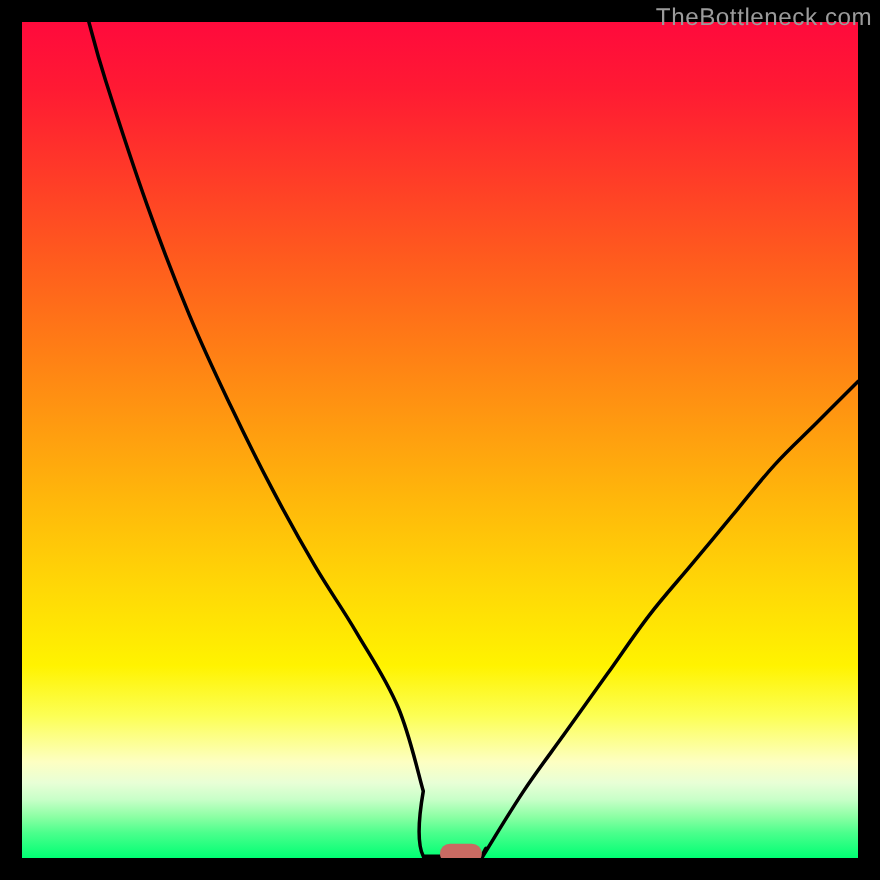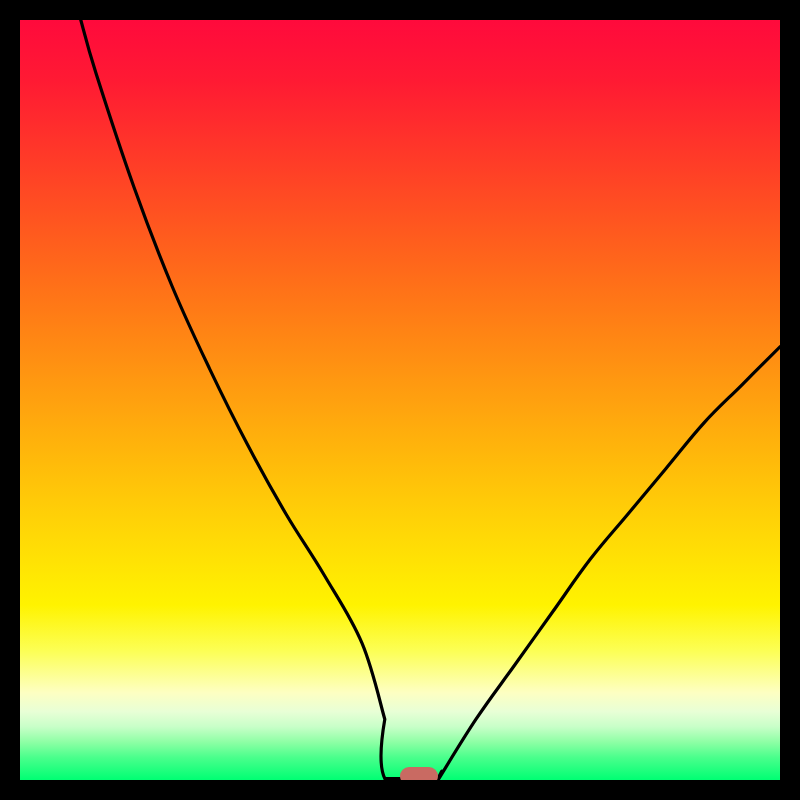--- a/index.html
+++ b/index.html
@@ -84,13 +84,14 @@
   <div class="plot">
     <div class="gradient-bg"></div>
 
     <svg class="curve" viewBox="0 0 760 760" preserveAspectRatio="none">
       <path id="curve-path" d="M 60.800000000000004 0 C 63.536 9.575999999999988, 66.424 23.103999999999946, 76 53.19999999999993 C 85.576 83.29599999999992, 100.32 128.89599999999993, 114 167.19999999999993 C 127.68 205.50399999999993, 138.32 233.168, 152 266 C 165.68 298.832, 176.32 320.87199999999996, 190 349.59999999999997 C 203.68 378.328, 214.32 399.608, 228 425.6 C 241.68 451.59200000000004, 252.32 470.744, 266 494 C 279.68 517.256, 290.32 531.544, 304 554.8 C 317.68 578.0559999999999, 331.056 597.2080000000001, 342 623.2 C 352.944 649.192, 360.696 685.5200000000001, 364.8 699.2 Q 357.2 743.28 364.8 758.48 L 418.00000000000006 758.48 Q 425.6 743.28 418.00000000000006 760 C 424.84000000000003 749.056, 442.32 719.72, 456 699.2 C 469.68 678.6800000000001, 480.32 665.152, 494 646 C 507.68 626.848, 518.32 611.952, 532 592.8 C 545.68 573.6479999999999, 556.32 557.384, 570 539.6 C 583.68 521.816, 594.32 510.416, 608 494 C 621.68 477.584, 632.32 464.81600000000003, 646 448.40000000000003 C 659.68 431.98400000000004, 670.32 417.848, 684 402.8 C 697.68 387.752, 708.32 378.48, 722 364.8 C 735.68 351.12, 753.16 333.64, 760 326.8"></path>
     </svg>
 
     <div id="marker" class="marker" style="left: 399px; top: 756.2px; background: rgb(201, 106, 98);"></div>
   </div>
 
+  <div class="watermark">TheBottleneck.com</div>
 </div>
 
 </body></html>

